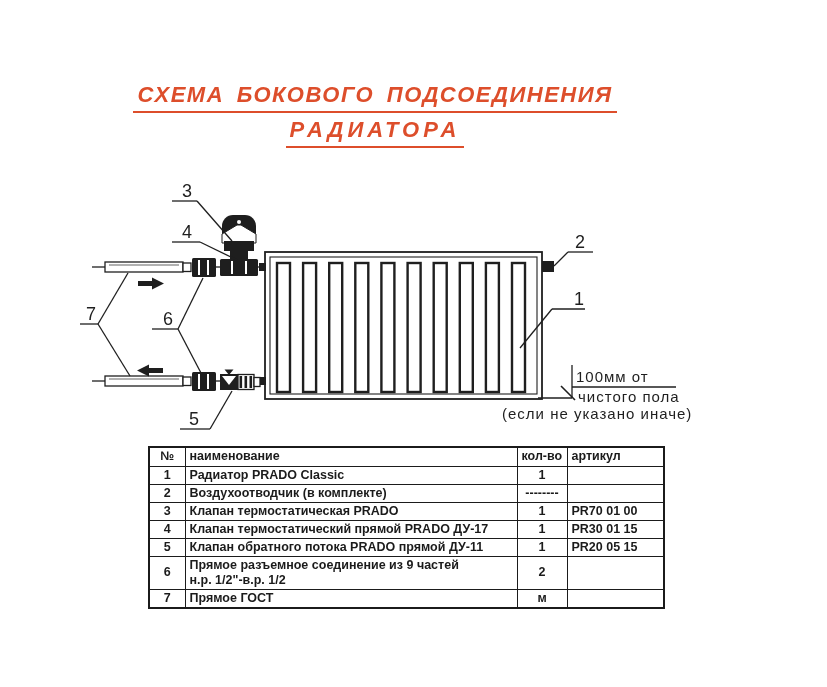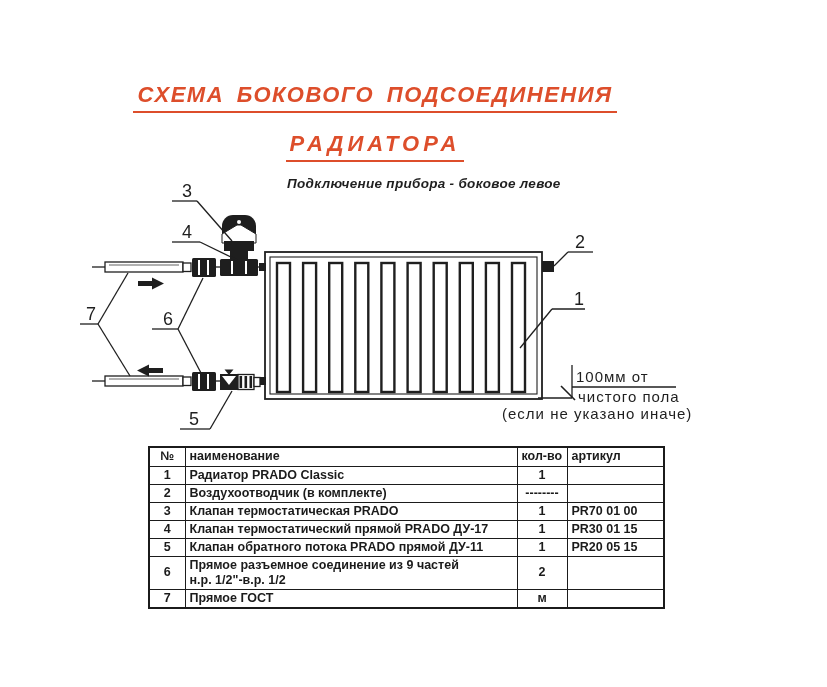--- a/index.html
+++ b/index.html
@@ -7,21 +7,21 @@
     width:827px;height:687px;position:relative;background:#ffffff;
     font-family:"Liberation Sans",sans-serif;color:#1f1f1f;overflow:hidden;
   }
   
   .title-wrap{position:absolute;top:82px;left:0;width:750px;text-align:center;}
   .title-line{
     display:inline-block;font-style:italic;font-weight:bold;
     font-size:22px;letter-spacing:1.5px;word-spacing:5px;
     color:#dd4e2b;border-bottom:2.5px solid #dd4e2b;padding:0 4px 3px 4px;
   }
-  .title-line2{margin-top:18px;letter-spacing:4px;}
+  .title-line2{margin-top:4px;letter-spacing:4px;}
   
   .subtitle{
     position:absolute;left:287px;top:176px;
     font-style:italic;font-weight:bold;font-size:13.5px;line-height:15.5px;
     letter-spacing:0.3px;color:#1f1f1f;white-space:nowrap;
   }
   
   .diagram{position:absolute;left:75px;top:178px;}
   .diagram text{font-family:"Liberation Sans",sans-serif;fill:#1f1f1f;}
   .callout-num{font-size:18px;}
@@ -47,21 +47,20 @@
 </style>
 </head>
 <body>
 
 <div class="title-wrap">
   <div><span class="title-line">СХЕМА БОКОВОГО ПОДСОЕДИНЕНИЯ</span></div>
   <div><span class="title-line title-line2">РАДИАТОРА</span></div>
 </div>
 
 <div class="subtitle">
-  <div>Подключение прибора - боковое левое</div>
 </div>
 
 <svg class="diagram" width="680" height="265" viewBox="0 0 680 265">
 
   <g>
     <rect x="190" y="74" width="277" height="147" fill="#fff" stroke="#1f1f1f" stroke-width="1.8"></rect>
     <rect x="195" y="79" width="267" height="137" fill="#fff" stroke="#1f1f1f" stroke-width="1.1"></rect>
     <g>
       <rect x="202" y="85" width="13" height="129" fill="#fff" stroke="#1f1f1f" stroke-width="2.4"></rect>
       <rect x="228.1" y="85" width="13" height="129" fill="#fff" stroke="#1f1f1f" stroke-width="2.4"></rect>

